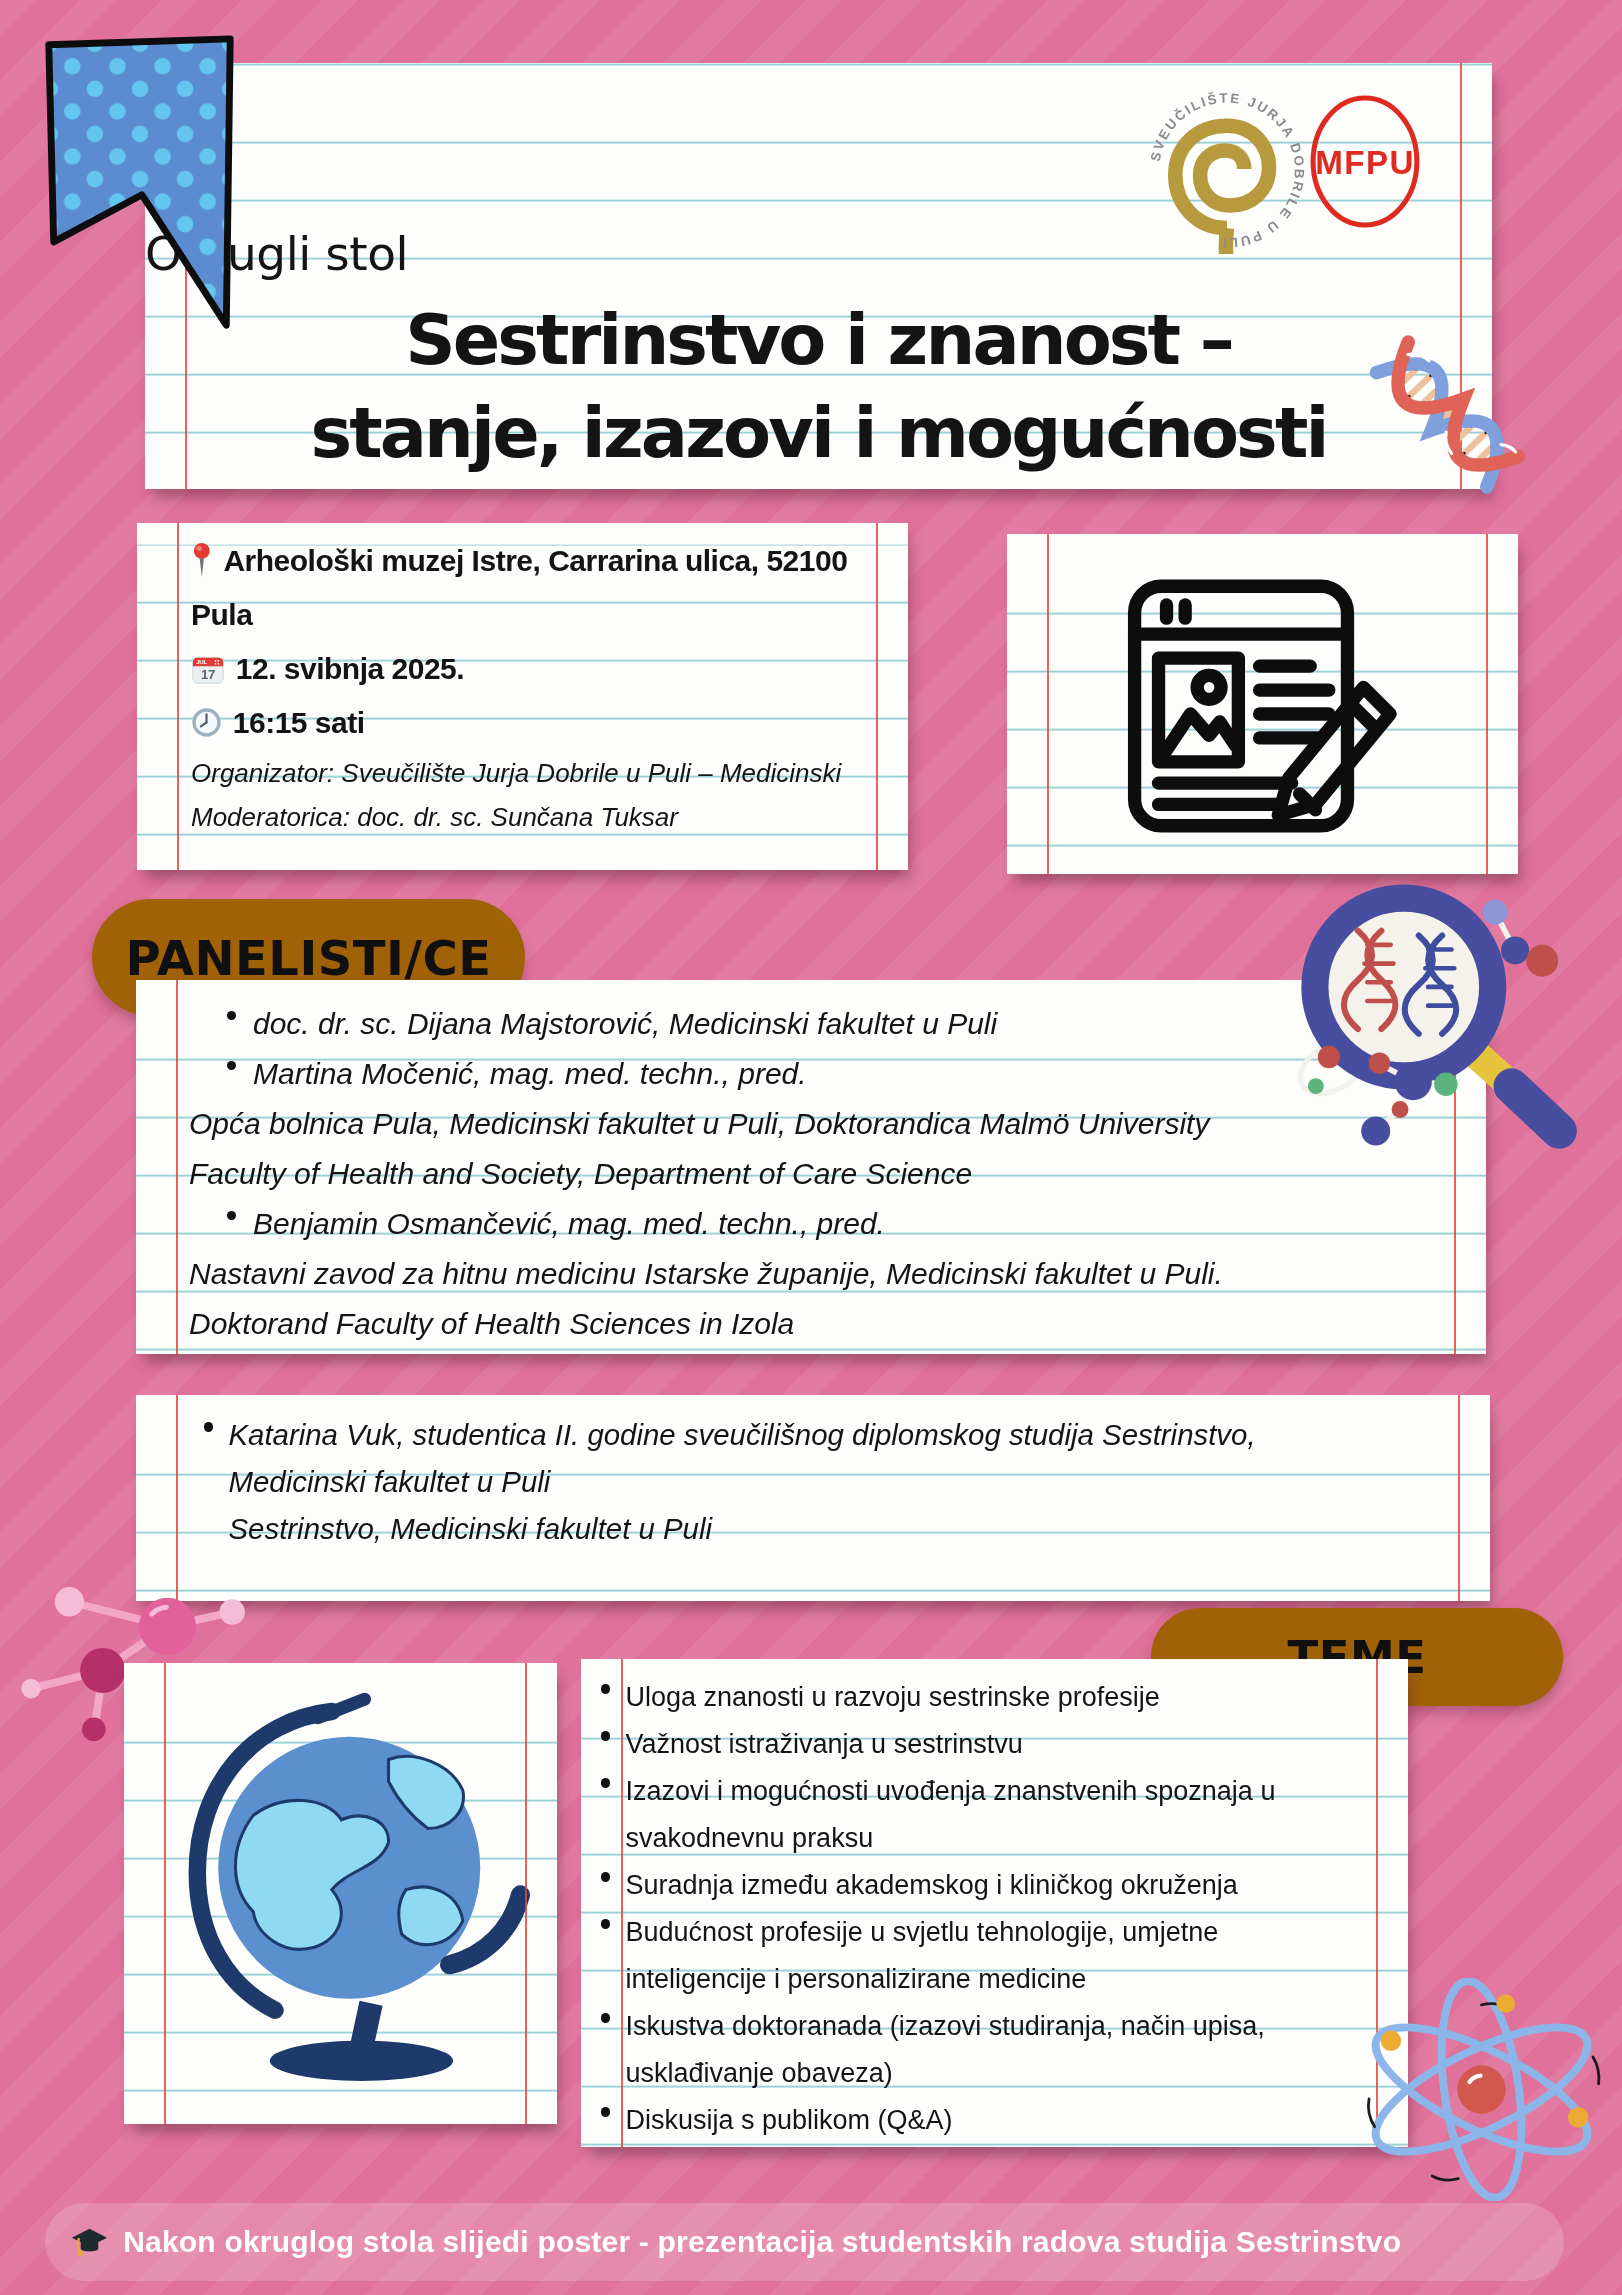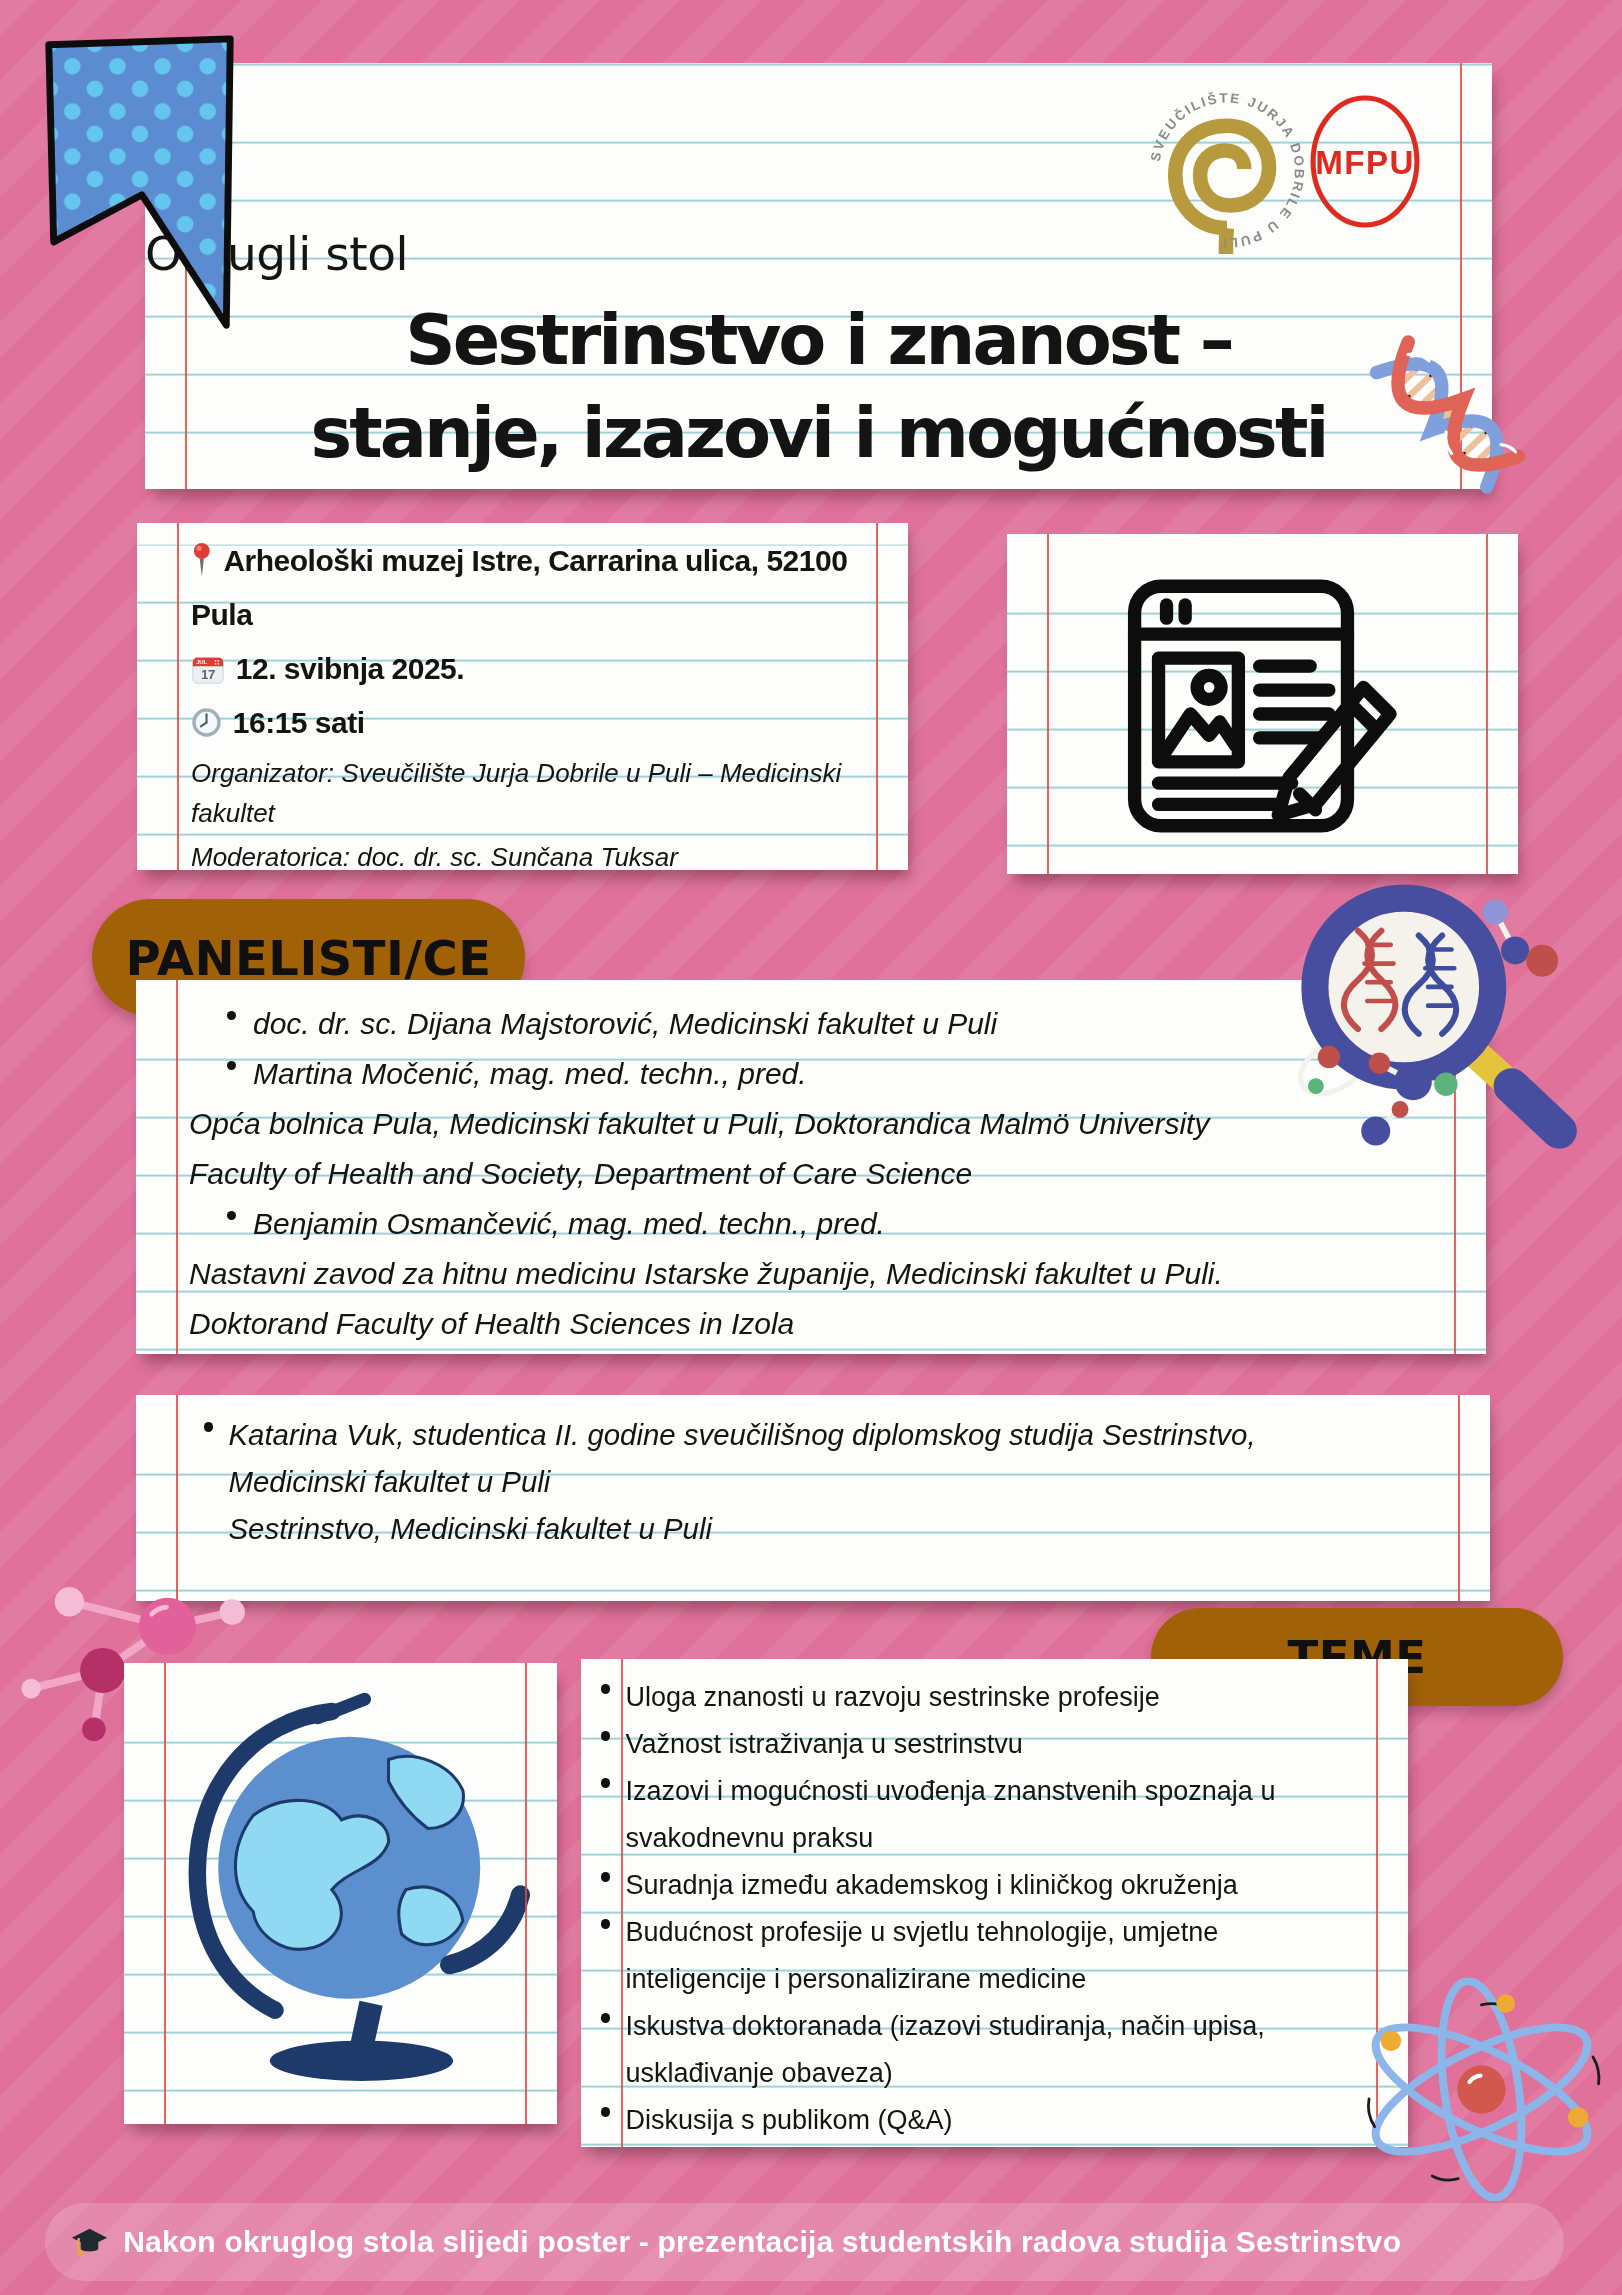--- a/index.html
+++ b/index.html
@@ -145,21 +145,20 @@
     <div class="info-row">
       <svg width="31" height="31" viewBox="0 0 72 72">
         <circle cx="36" cy="36" r="29" fill="#f6f9fb" stroke="#9fb0bd" stroke-width="8"></circle>
         <line x1="36" y1="36" x2="36" y2="17" stroke="#51606c" stroke-width="5" stroke-linecap="round"></line>
         <line x1="36" y1="36" x2="23" y2="45" stroke="#51606c" stroke-width="5" stroke-linecap="round"></line>
       </svg>
       <span class="txt">16:15 sati</span>
     </div>
     <div class="info-italic">
       <div>Organizator: Sveučilište Jurja Dobrile u Puli – Medicinski</div>
-      <div>fakultet</div>
       <div style="margin-top:3.9px;">Moderatorica: doc. dr. sc. Sunčana Tuksar</div>
     </div>
   </div>
 </div>
 
 <div class="paper" style="left:1007px;top:534px;width:511px;height:340px;">
   <svg class="abs" style="left:88px;top:14.7px;" width="324" height="314" viewBox="0 0 120 118">
     <g fill="none" stroke="#0d0d0d" stroke-width="5" stroke-linecap="round" stroke-linejoin="round">
       <rect x="14" y="14" width="80" height="90" rx="10"></rect>
       <line x1="14" y1="32" x2="94" y2="32"></line>

